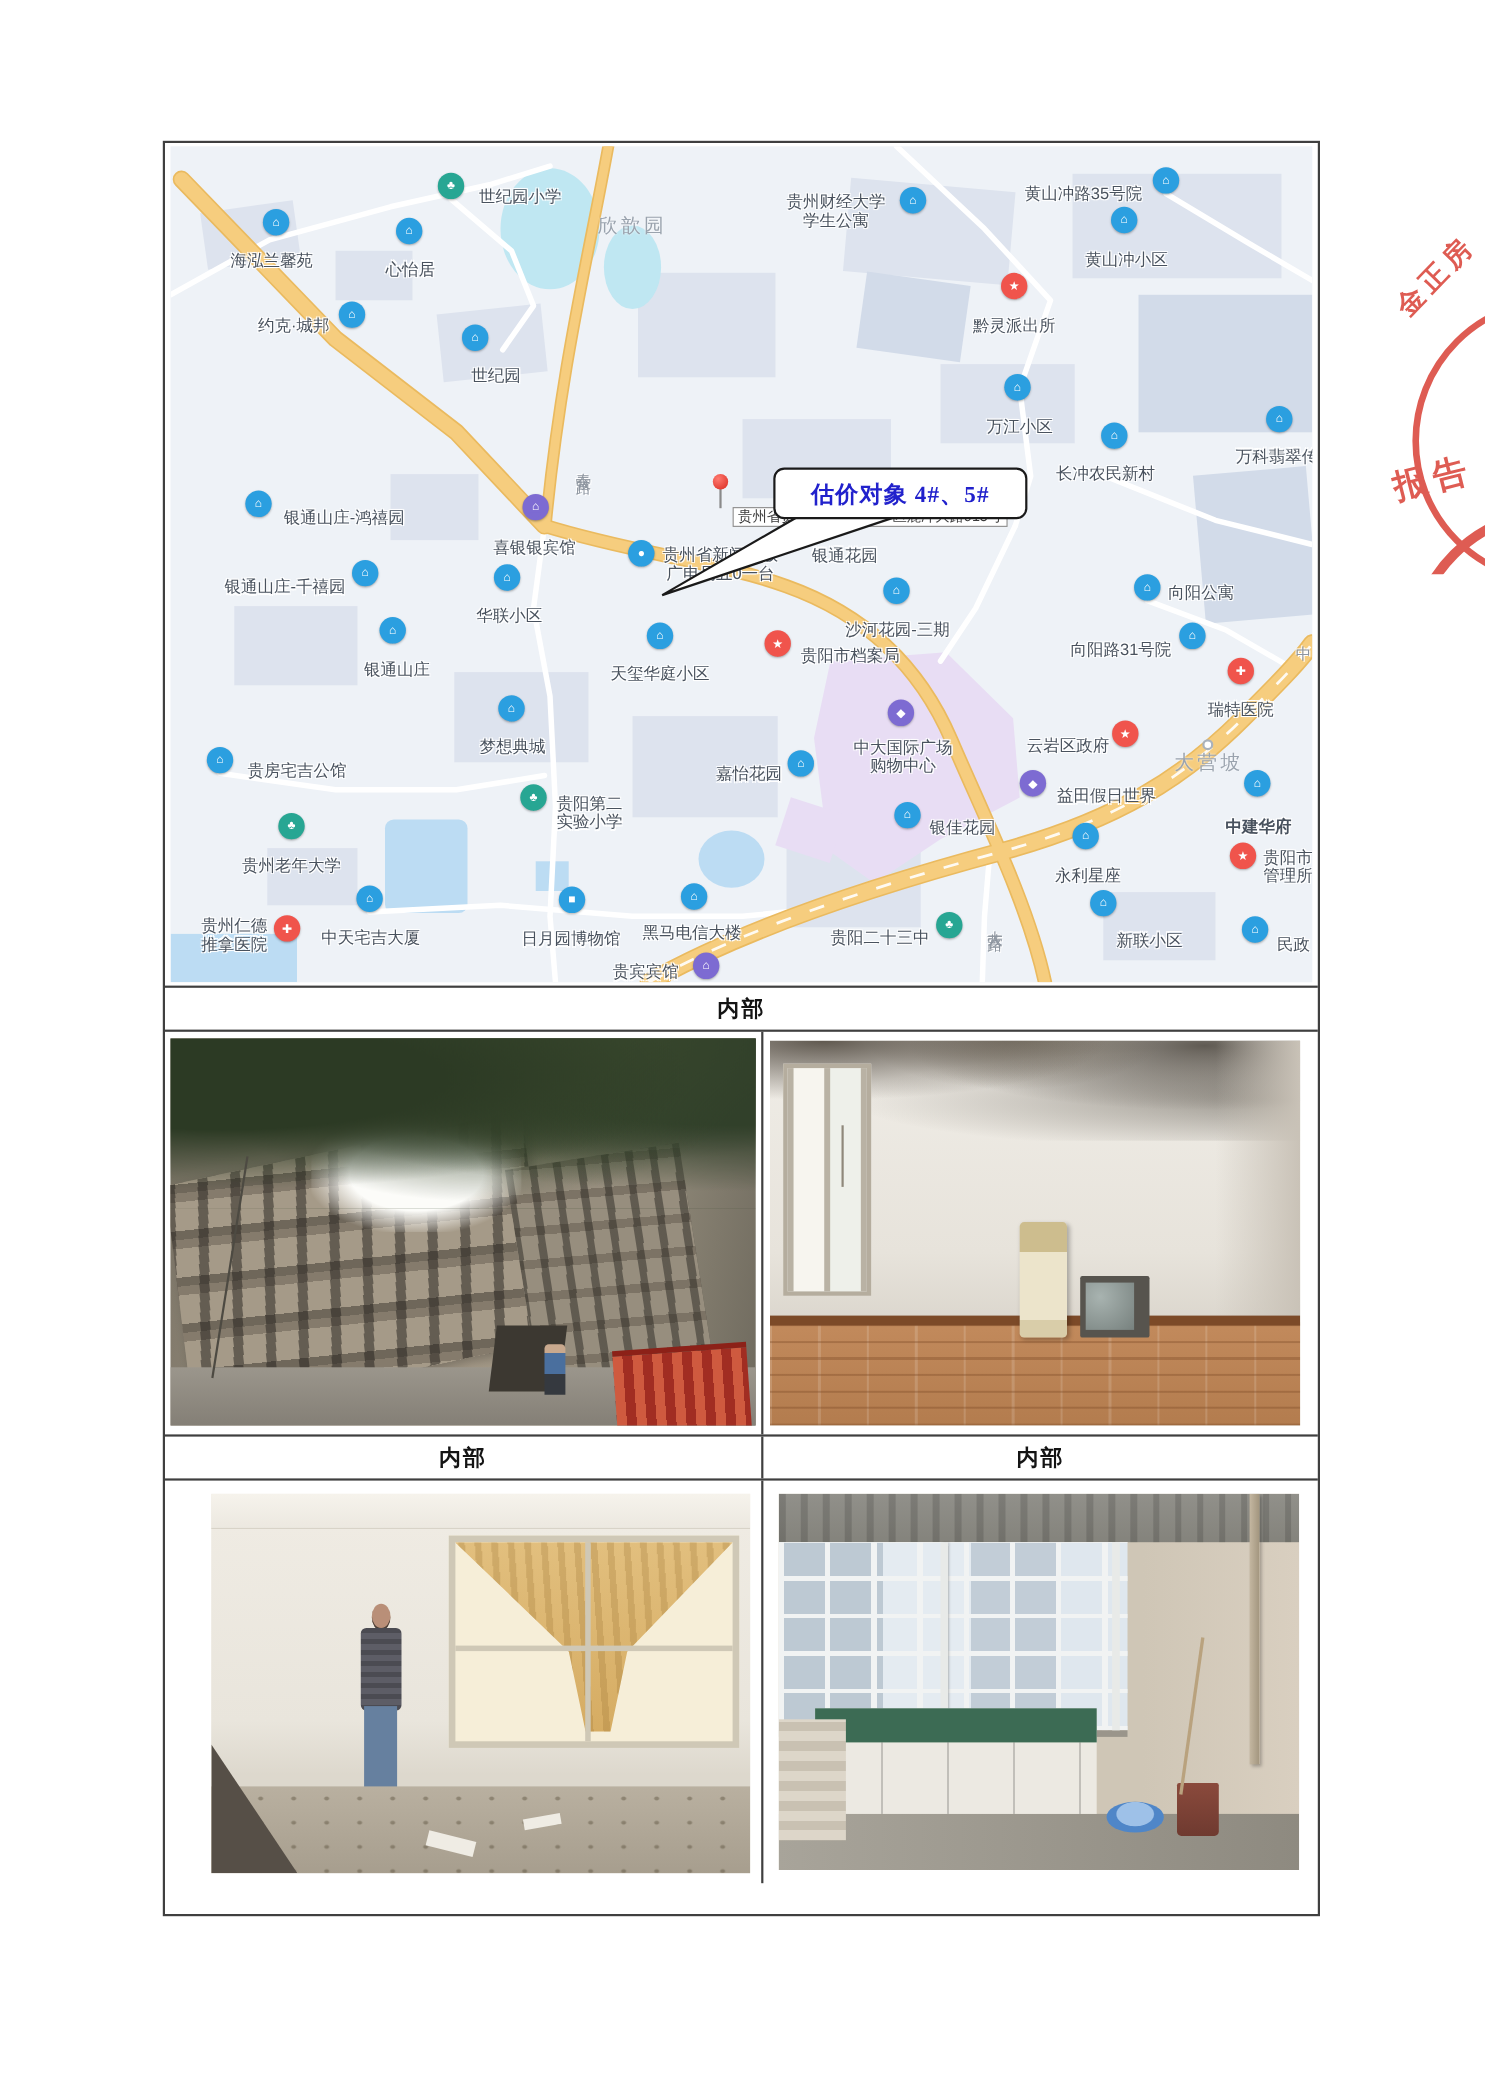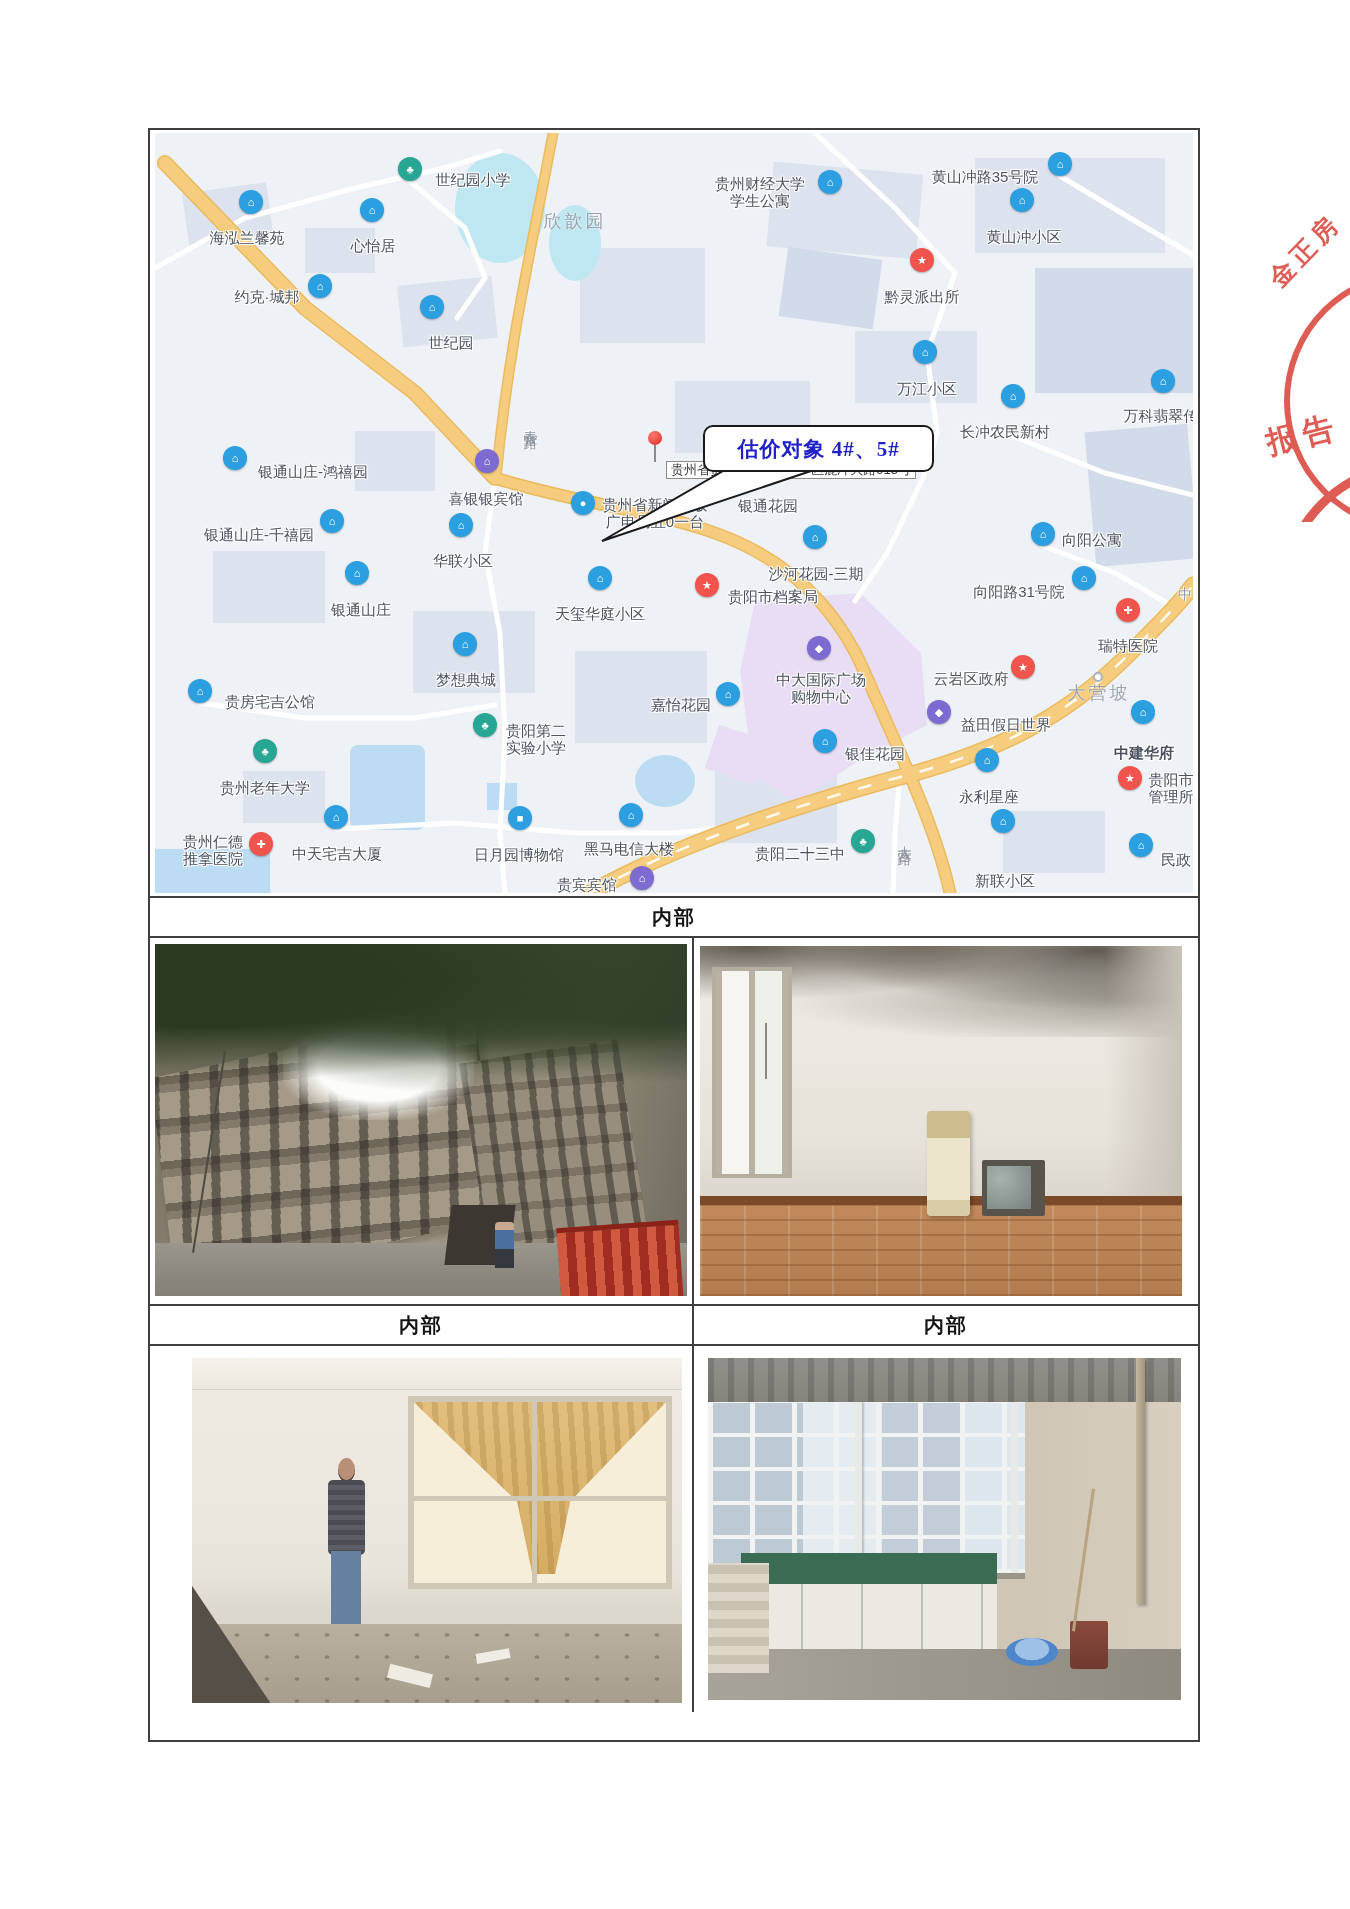--- a/index.html
+++ b/index.html
@@ -399,28 +399,28 @@
             <div class="pin red" style="left: 975px; top: 657px;">★</div>
             <div class="poi-label" style="left: 1016px; top: 656px;">
               <div>贵阳市</div>
               <div>管理所</div>
             </div>
             <div class="pin green" style="left: 708px; top: 720px;">♣</div>
             <div class="poi-label" style="left: 645px; top: 721px;">
               <div>贵阳二十三中</div>
             </div>
             <div class="pin blue" style="left: 848px; top: 700px;">⌂</div>
-            <div class="poi-label" style="left: 850px; top: 723px; margin-top: 25px;">
+            <div class="poi-label" style="left: 890px; top: 723px;">
               <div>新联小区</div>
             </div>
             <div class="pin blue" style="left: 986px; top: 724px;">⌂</div>
             <div class="poi-label" style="left: 1021px; top: 727px;">
               <div>民政</div>
             </div>
-            <div class="area-label" style="left: 420px; top: 72px; margin-top: 16px;">欣歆园</div>
+            <div class="area-label" style="left: 420px; top: 72px;">欣歆园</div>
             <div class="area-label" style="left: 944px; top: 560px; text-align: center;">大营坡</div>
             <div class="road-label vert" style="left: 376px; top: 290px;">春雷路</div>
             <div class="road-label vert" style="left: 750px; top: 706px;">大营路</div>
             <div class="road-label" style="left: 1030px; top: 462px;">中</div>
           </div>
 
         <div class="marker"></div>
         <div class="addr">
           <span>贵州省贵</span>
           <span>区鹿冲大路915号</span>

